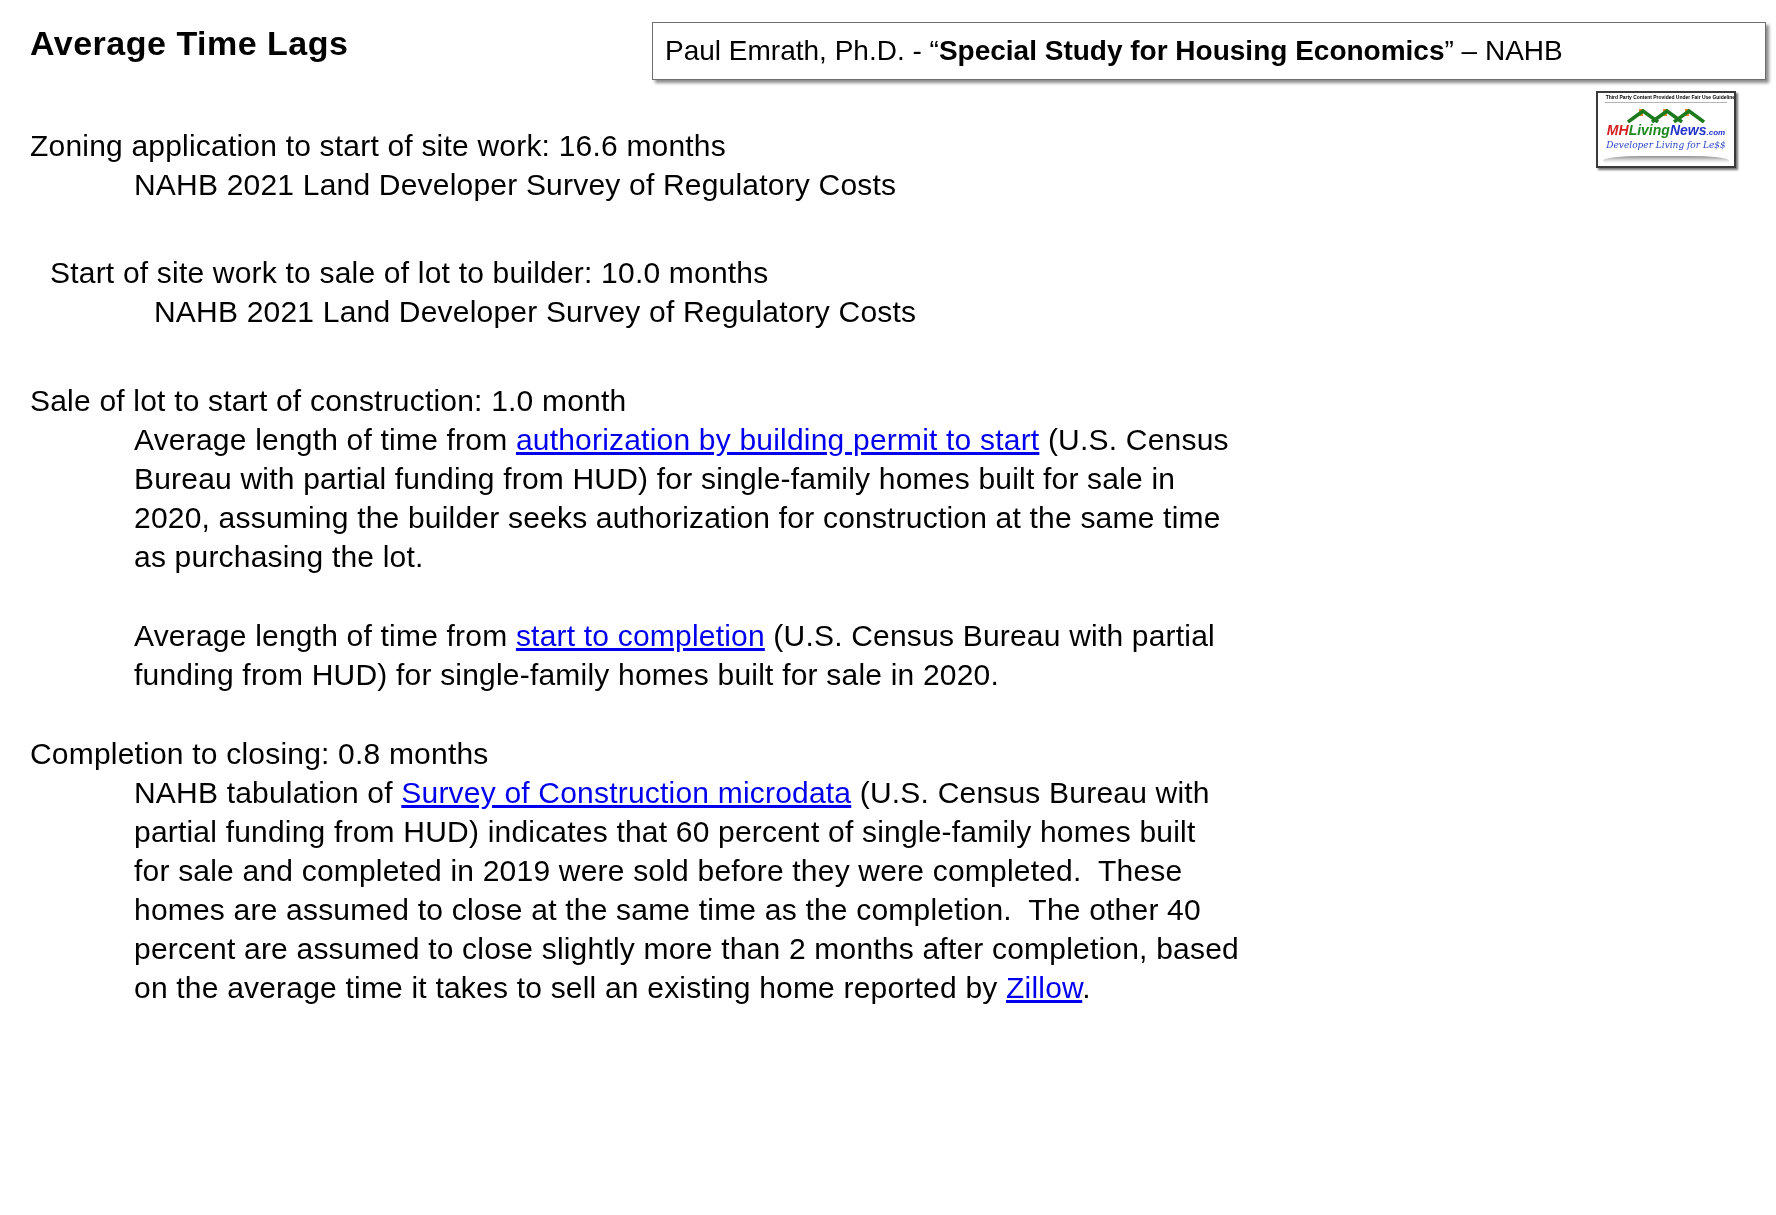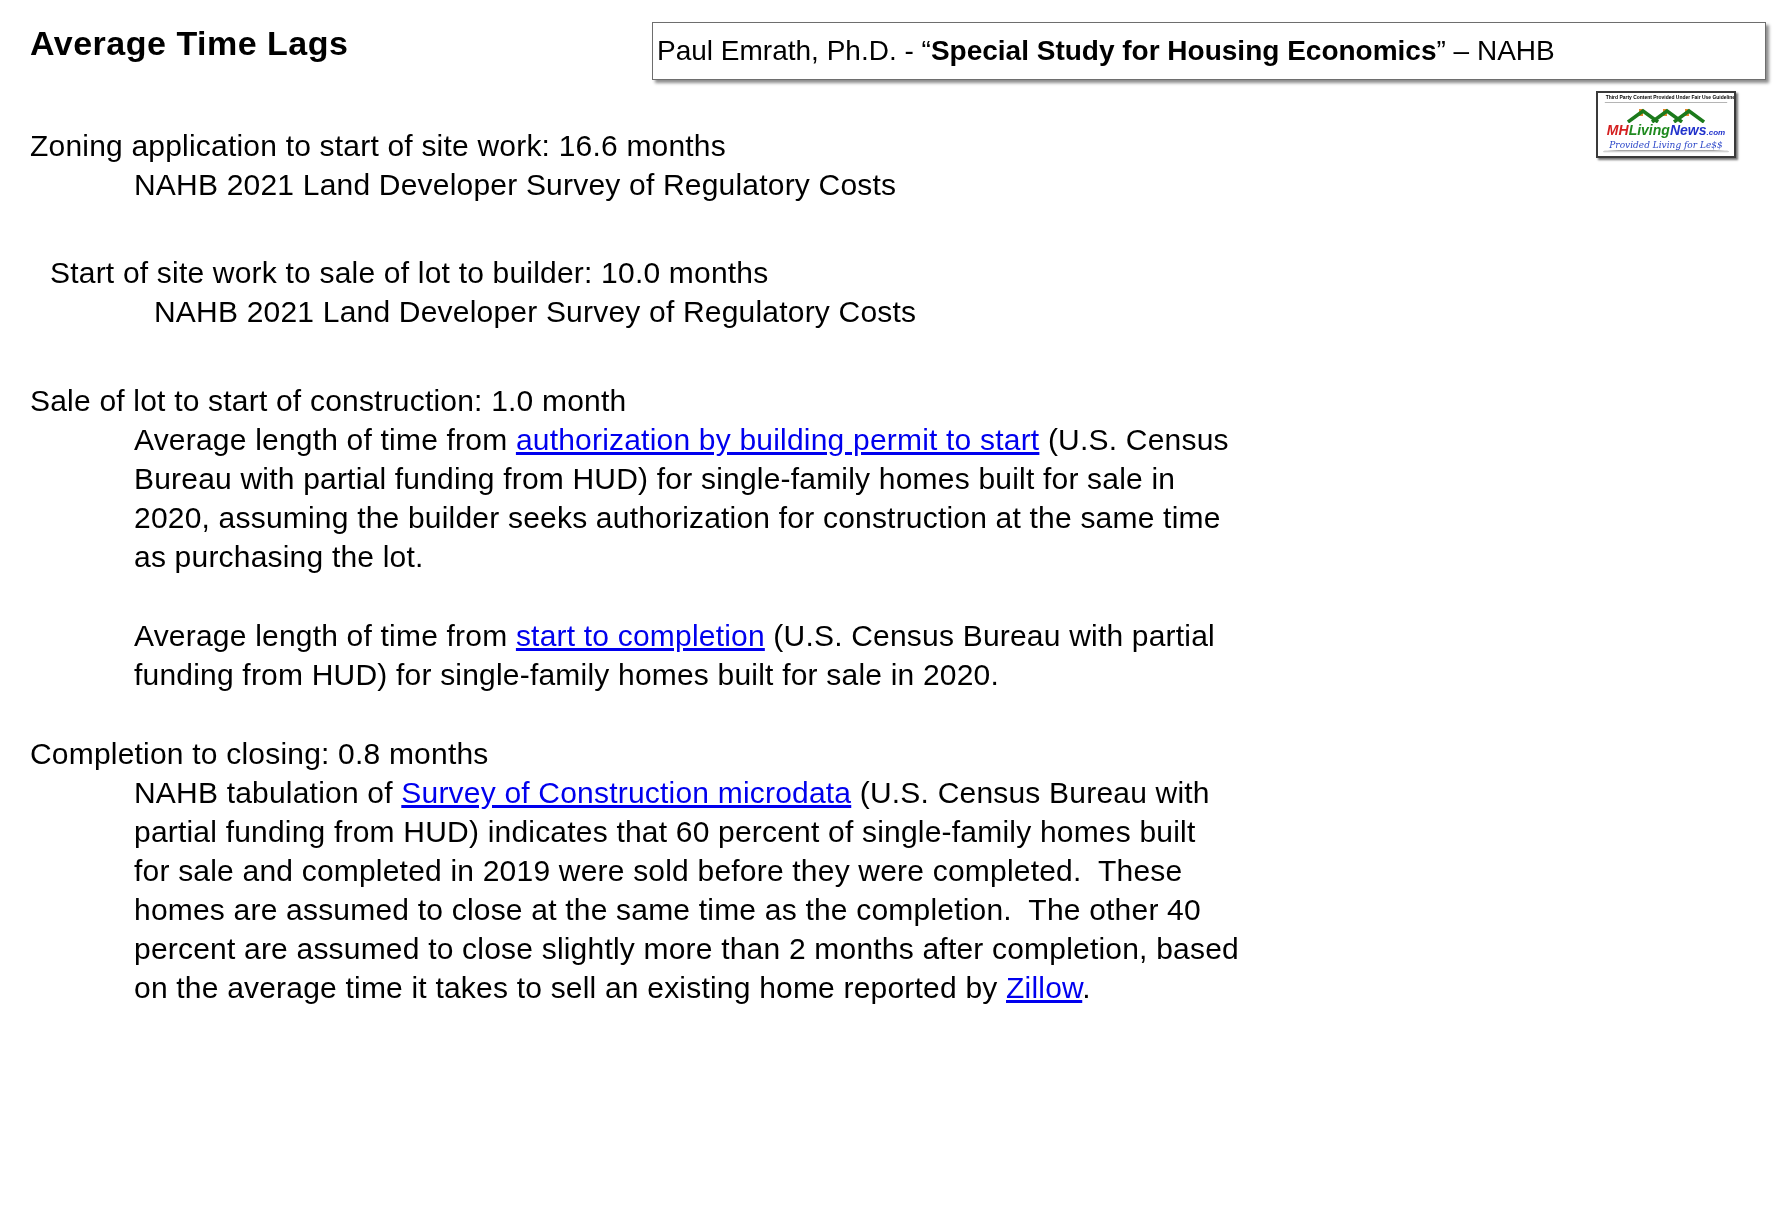--- a/index.html
+++ b/index.html
@@ -29,32 +29,32 @@
     left: 652px;
     top: 22px;
     right: 10px;
     height: 58px;
     box-sizing: border-box;
     background: #ffffff;
     border: 1px solid #6e6e6e;
     box-shadow: 3px 3px 3px rgba(0,0,0,0.45);
     display: flex;
     align-items: center;
-    padding: 0 4px;
+    padding: 0 12px;
     font-size: 28px;
     white-space: nowrap;
     overflow: hidden;
   }
   .attribution .emph { font-weight: 700; }
   .logo-card {
     position: absolute;
     left: 1596px;
     top: 91px;
     width: 140px;
-    height: 67px;
+    height: 77px;
     box-sizing: border-box;
     background: #ffffff;
     border: 2px solid #3a3a3a;
     box-shadow: 2px 2px 2px rgba(0,0,0,0.55);
     display: flex;
     flex-direction: column;
     align-items: center;
     overflow: hidden;
   }
   .logo-disclaimer {
@@ -141,21 +141,21 @@
         <rect x="36" y="1" width="4" height="7" fill="#e8862a"></rect>
         <rect x="58" y="1" width="4" height="7" fill="#e8862a"></rect>
         <path d="M1,14 L16,3 L31,14" stroke="#1c7a1c" stroke-width="3.5" fill="none"></path>
         <path d="M25,14 L40,3 L55,14" stroke="#1c7a1c" stroke-width="3.5" fill="none"></path>
         <path d="M47,14 L62,3 L77,14" stroke="#1c7a1c" stroke-width="3.5" fill="none"></path>
       </svg>
     </div>
     <div class="logo-brand">
       <span class="mh">MH</span><span class="living">Living</span><span class="news">News</span><span class="tld">.com</span>
     </div>
-    <div class="logo-tagline">Provided Living for Le$$</div>
+    <div class="logo-tagline">Developer Living for Le$$</div>
     <div class="logo-swoosh"></div>
   </div>
 </header>
 
 <main id="sections">
     <section class="section">
       <div class="sec-heading">Zoning application to start of site work: 16.6 months</div>
       <div class="sec-para"><span>NAHB 2021 Land Developer Survey of Regulatory Costs</span></div>
     </section>
     <section class="section">

